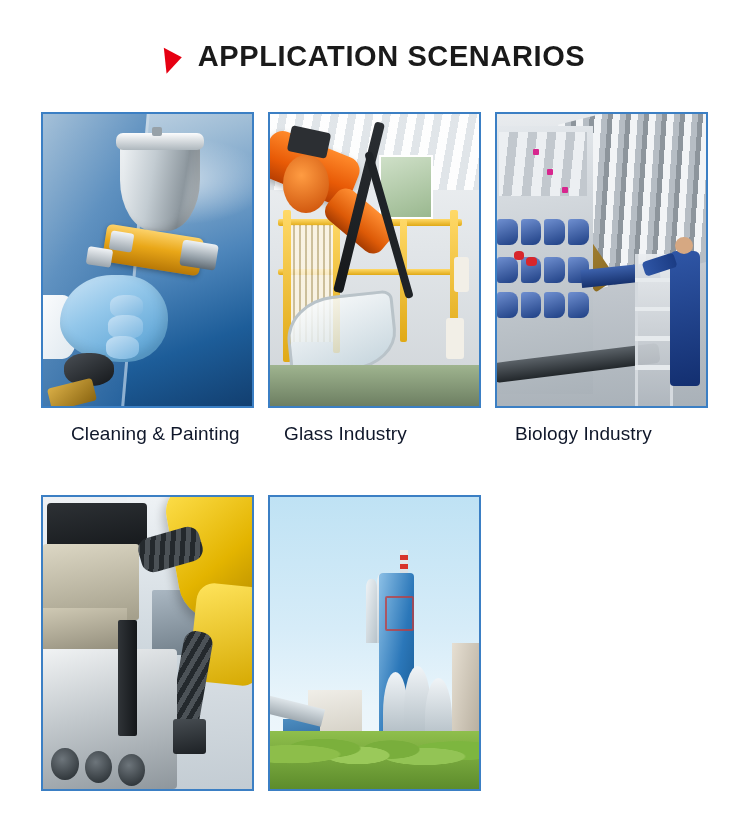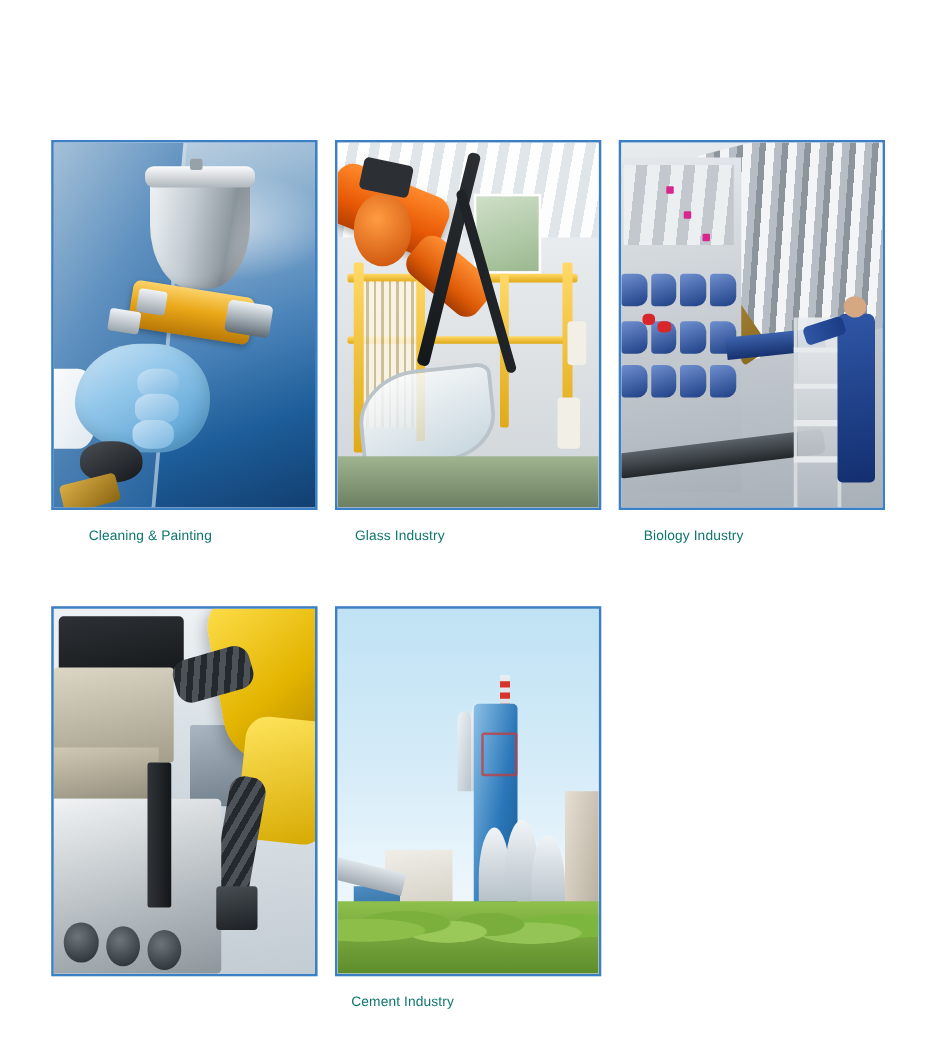--- a/index.html
+++ b/index.html
@@ -44,22 +44,22 @@
     width: 213px; height: 296px;
     border: 2px solid #3b7fc4;
     overflow: hidden;
     position: relative;
     background: #dfe7ee;
   }
   .scene { position: absolute; inset: 0; overflow: hidden; }
 
   .caption {
     margin-top: 15px;
-    font-size: 11px;
-    color: #0f766e;
+    font-size: 19px;
+    color: #0f172a;
     letter-spacing: 0.1px;
     font-family: "Liberation Sans", sans-serif;
     padding-left: 30px;
     white-space: nowrap;
   }
   .cell:nth-child(2) .caption { padding-left: 16px; }
   .cell:nth-child(3) .caption { padding-left: 20px; }
   .row:nth-child(2) .cell:nth-child(1) .caption { padding-left: 30px; }
   .row:nth-child(2) .cell:nth-child(2) .caption { padding-left: 13px; }
   .row:nth-child(2) .cell:nth-child(3) .caption { padding-left: 17px; }
@@ -478,20 +478,24 @@
       radial-gradient(ellipse at 74% 44%, #93c455 0 18%, rgba(0,0,0,0) 19%),
       radial-gradient(ellipse at 90% 34%, #7db63f 0 17%, rgba(0,0,0,0) 18%),
       linear-gradient(180deg,#8fbf4c,#5d8c2c);
   }
 </style>
 </head>
 <body>
 
 <div class="page">
 
+  <div class="header">
+    <span class="tri-marker"></span>
+    <h1 class="title">APPLICATION SCENARIOS</h1>
+  </div>
 
   <div class="grid">
 
     <div class="row">
 
       <div class="cell">
         <div class="thumb">
           <div class="scene s1">
             <div class="carpanel"></div>
               <div class="hilite"></div>
@@ -629,18 +633,17 @@
             <div class="rsilo"></div>
             <div class="duct du3"></div>
               <div class="duct du1"></div>
               <div class="duct du2"></div>
             <div class="bldg"></div>
               <div class="bluebox"></div>
               <div class="conveyor"></div>
             <div class="trees"></div>
           </div>
         </div>
-        <div class="caption">Cement Industry</div>
       </div>
 
     </div>
   </div>
 </div>
 
 </body></html>

